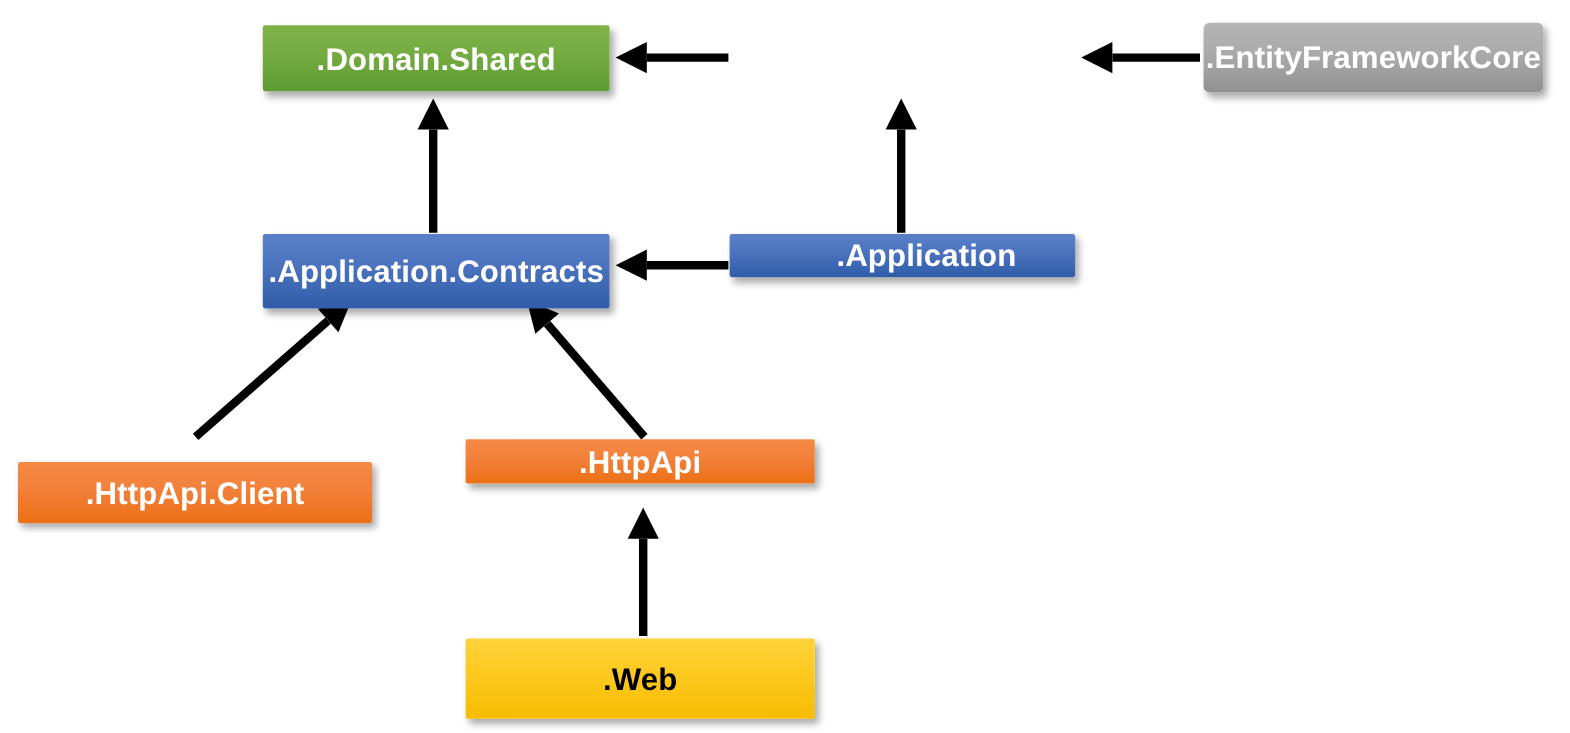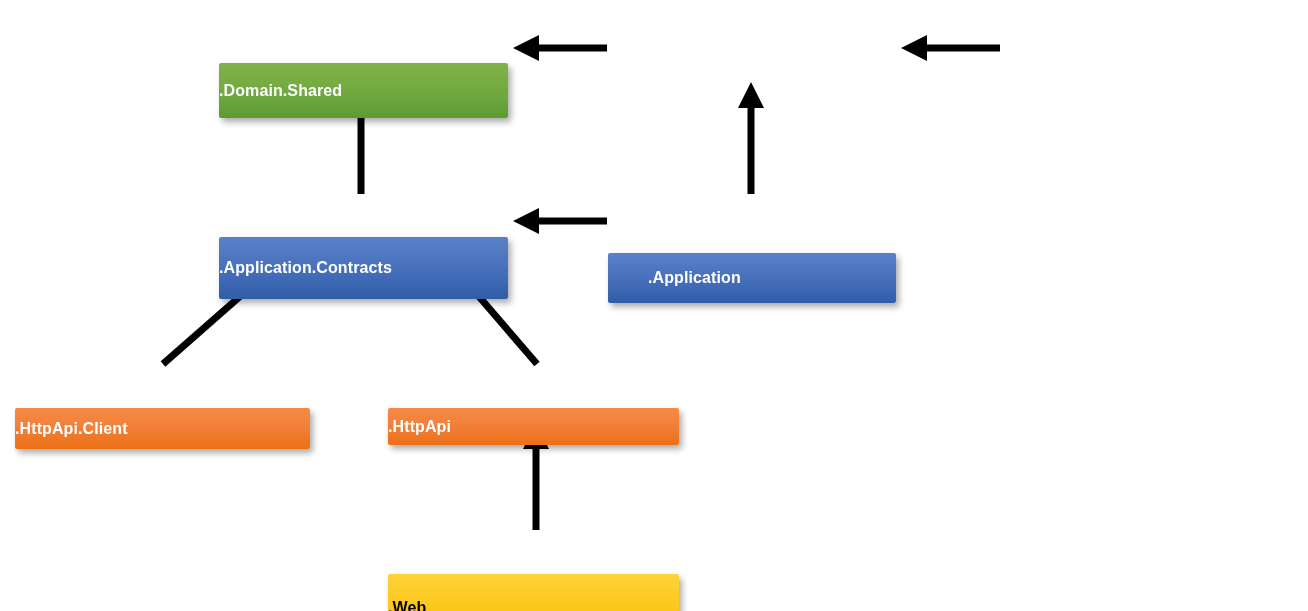--- a/index.html
+++ b/index.html
@@ -23,30 +23,30 @@
     left: 0;
     top: 0;
     width: 1308px;
     height: 611px;
     pointer-events: none;
   }
   .node {
     position: absolute;
     display: flex;
     align-items: center;
+    justify-content: center;
     box-sizing: border-box;
     font-weight: bold;
-    font-size: 16px;
+    font-size: 26px;
     letter-spacing: 0.1px;
     color: #ffffff;
     text-align: center;
     border-radius: 2px;
     box-shadow: 3px 4px 6px rgba(0,0,0,0.33);
     white-space: nowrap;
-    margin-top: 42px;
   }
   .node-label {
     display: block;
     line-height: 1;
   }
   .node.green {
     background: linear-gradient(to bottom, #80b14a 0%, #74ab41 45%, #5d9b33 100%);
   }
   .node.blue {
     background: linear-gradient(to bottom, #5a81c8 0%, #4a72bd 45%, #305da8 100%);
@@ -101,30 +101,33 @@
         <line x1="536" y1="530" x2="536" y2="449" stroke="#000000" stroke-width="7" stroke-linecap="butt"></line>
         <polygon points="536,423 549,449 523,449" fill="#000000"></polygon>
       </g>
     </svg>
 
   <div class="node green" style="left: 219px; top: 21px; width: 289px; height: 55px;">
     <span class="node-label">.Domain.Shared</span>
   </div>
 
 
+  <div class="node gray" style="left: 1003px; top: 19px; width: 283px; height: 58px;">
+    <span class="node-label">.EntityFrameworkCore</span>
+  </div>
 
   <div class="node blue" style="left: 219px; top: 195px; width: 289px; height: 62px;">
     <span class="node-label">.Application.Contracts</span>
   </div>
 
-  <div class="node blue" style="left: 608px; top: 211px; width: 288px; height: 50px; padding-left: 40px;">
+  <div class="node blue" style="left: 608px; top: 195px; width: 288px; height: 36px; padding-left: 40px;">
     <span class="node-label">.Application</span>
   </div>
 
-  <div class="node orange" style="left: 15px; top: 366px; width: 295px; height: 41px;">
+  <div class="node orange" style="left: 15px; top: 385px; width: 295px; height: 51px;">
     <span class="node-label">.HttpApi.Client</span>
   </div>
 
   <div class="node orange" style="left: 388px; top: 366px; width: 291px; height: 37px;">
     <span class="node-label">.HttpApi</span>
   </div>
 
   <div class="node yellow" style="left: 388px; top: 532px; width: 291px; height: 67px;">
     <span class="node-label">.Web</span>
   </div>

